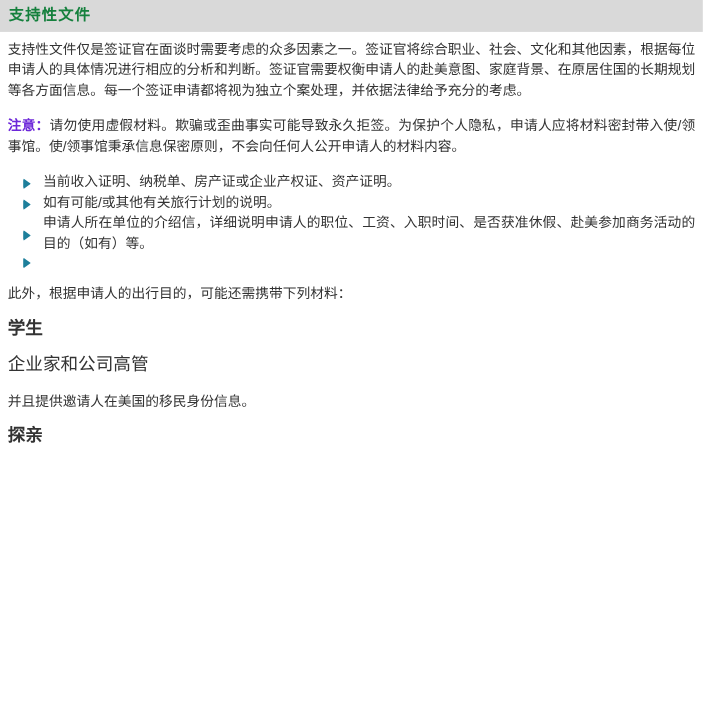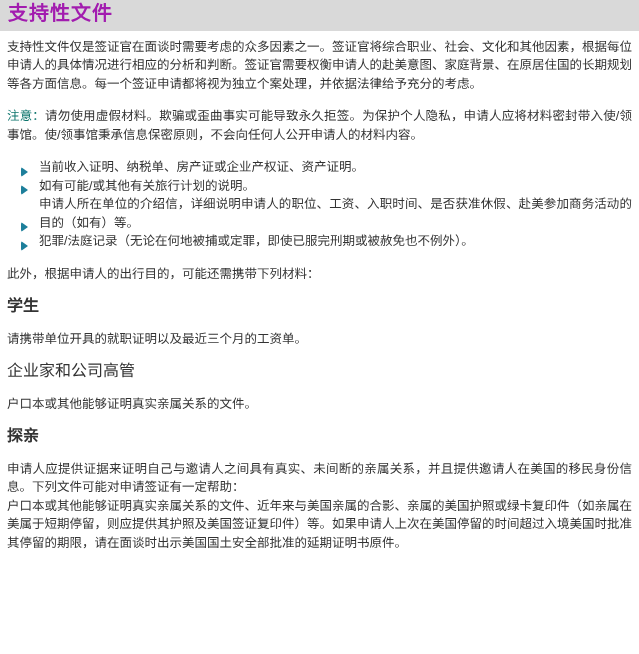--- a/index.html
+++ b/index.html
@@ -12,47 +12,47 @@
     font-size: 12.5px;
     line-height: 18.5px;
     color: #333333;
   }
   .title-bar {
     background: #d9d9d9;
     padding: 4px 8px 5px 8px;
     margin-bottom: 7px;
   }
   .page-title {
-    color: #a21caf;
-    font-size: 20px;
+    color: #15803d;
+    font-size: 14px;
     font-weight: bold;
     letter-spacing: 1px;
   }
   .content {
     padding: 0 7px 10px 7px;
   }
   p.para {
     margin: 0 0 14px 0;
     text-align: justify;
   }
   .notice-label {
-    color: #0f766e;
-    font-weight: normal;
+    color: #6d28d9;
+    font-weight: bold;
   }
   .notice-bold {
     font-weight: normal;
   }
   ul.doc-list {
     list-style: none;
     margin: 0 0 14px 0;
     padding: 0 0 0 14px;
   }
   ul.doc-list li {
     display: flex;
-    align-items: flex-end;
+    align-items: center;
     margin: 0 0;
     text-align: justify;
   }
   .bullet-icon {
     flex: none;
     width: 0;
     height: 0;
     border-left: 7px solid #1d7f9b;
     border-top: 5px solid transparent;
     border-bottom: 5px solid transparent;
@@ -96,40 +96,34 @@
     <li>
       <span class="bullet-icon"></span>
       <span>如有可能/或其他有关旅行计划的说明。</span>
     </li>
     <li>
       <span class="bullet-icon"></span>
       <span>申请人所在单位的介绍信，详细说明申请人的职位、工资、入职时间、是否获准休假、赴美参加商务活动的目的（如有）等。</span>
     </li>
     <li>
       <span class="bullet-icon"></span>
-      <span>犯罪/法庭记录（无论在何地被捕或定罪，即使已服完刑期或被赦免也不例外）。</span>
     </li>
   </ul>
 
   <p class="para">此外，根据申请人的出行目的，可能还需携带下列材料：</p>
 
   <div class="section">
     <div class="sec-heading">学生</div>
   </div>
 
   <div class="section">
-    <p class="sec-body">请携带单位开具的就职证明以及最近三个月的工资单。</p>
   </div>
 
   <div class="section spaced">
     <div class="sec-heading regular">企业家和公司高管</div>
-    <p class="sec-body">户口本或其他能够证明真实亲属关系的文件。</p>
+    <p class="sec-body">并且提供邀请人在美国的移民身份信息。</p>
   </div>
 
   <div class="section spaced">
     <div class="sec-heading">探亲</div>
-    <p class="sec-body">
-        <span class="line">申请人应提供证据来证明自己与邀请人之间具有真实、未间断的亲属关系，并且提供邀请人在美国的移民身份信息。下列文件可能对申请签证有一定帮助：</span>
-        <span class="line">户口本或其他能够证明真实亲属关系的文件、近年来与美国亲属的合影、亲属的美国护照或绿卡复印件（如亲属在美属于短期停留，则应提供其护照及美国签证复印件）等。如果申请人上次在美国停留的时间超过入境美国时批准其停留的期限，请在面谈时出示美国国土安全部批准的延期证明书原件。</span>
-      </p>
   </div>
 
 </div>
 
 </body></html>

